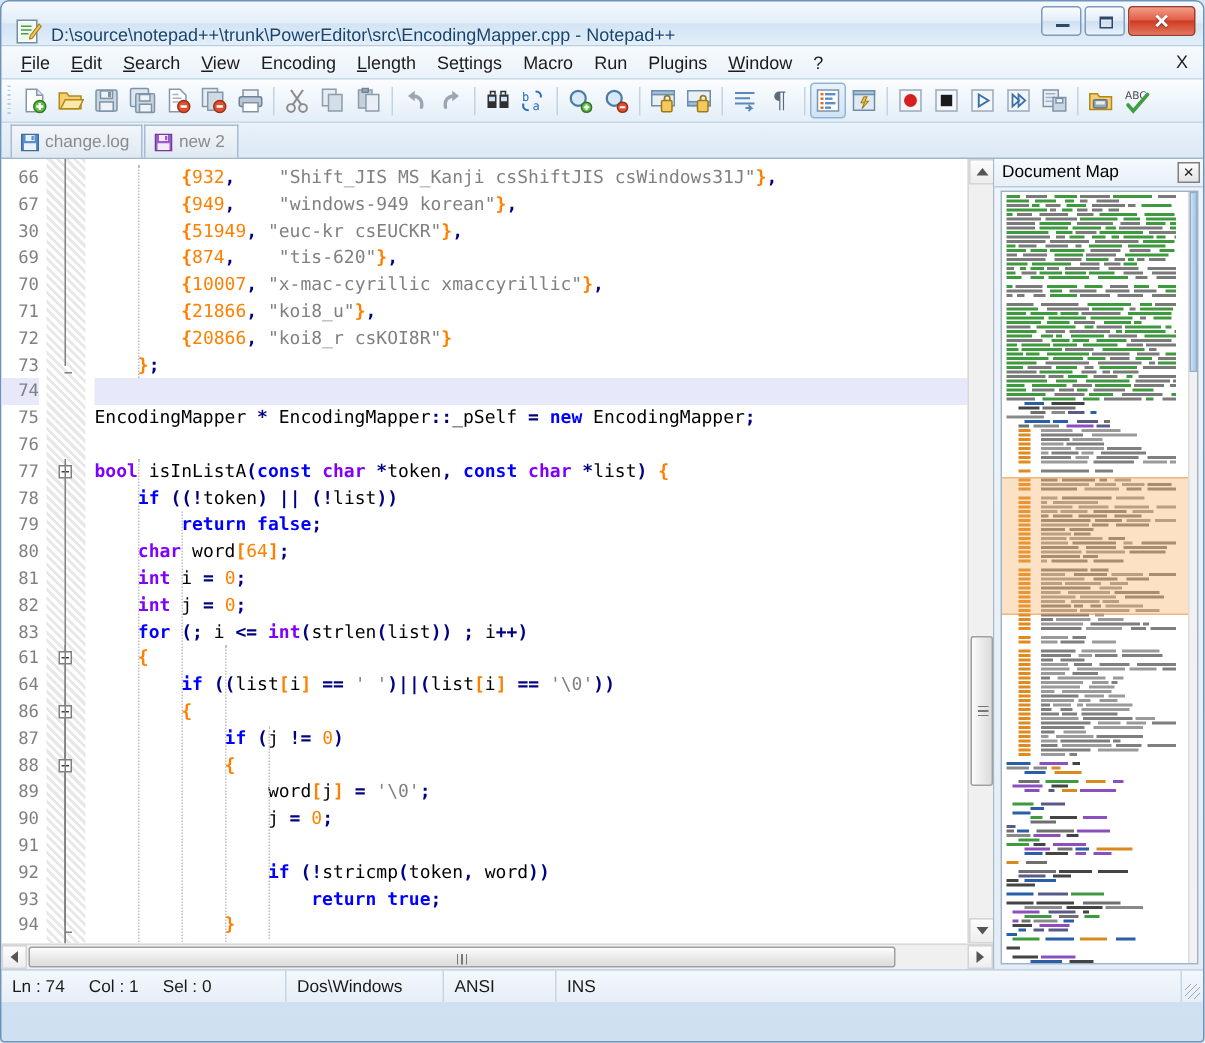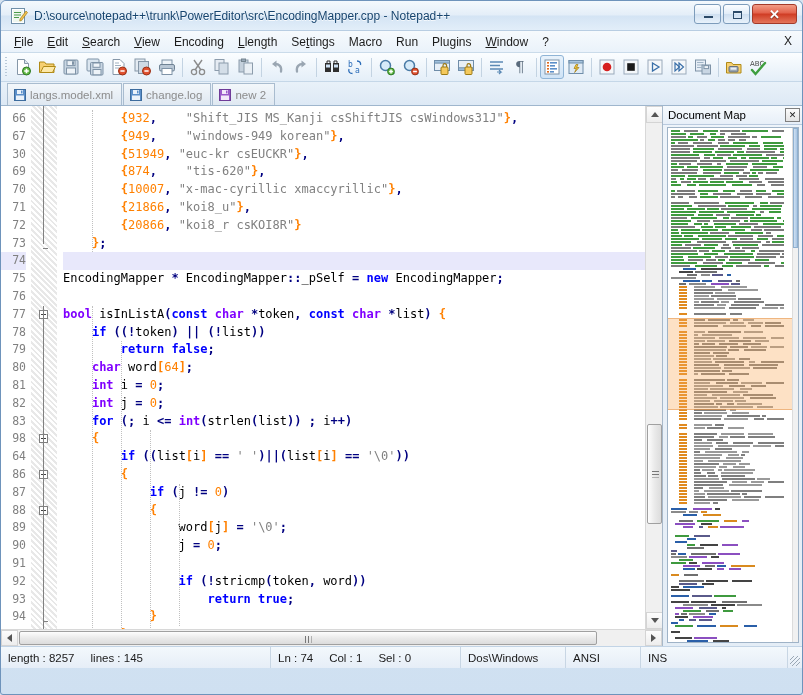--- a/index.html
+++ b/index.html
@@ -19,21 +19,21 @@
     border: 1px solid #6e93bb;
     border-radius: 6px 6px 3px 3px;
     overflow: hidden;
   }
 
   
   #titlebar {
     position: relative;
     height: 30px;
     padding: 0 4px;
-    display: flex; align-items: center;
+    display: flex; align-items: flex-end;
     background: linear-gradient(180deg,#f4f9fd 0%, #e4eef8 48%, #d4e4f4 52%, #e2eef9 100%);
     border-bottom: 1px solid #b8cde2;
     border-radius: 5px 5px 0 0;
   }
   #app-icon {
     width: 18px; height: 18px; margin: 0 6px 0 5px;
     position: relative; flex: 0 0 auto;
   }
   .title-text {
     font-size: 12px; color: #16446e;
@@ -654,31 +654,20 @@
     </div>
     <div class="tb-btn">
       <svg width="18" height="18" viewBox="0 0 18 18">
           <text x="1" y="8" font-size="7" fill="#4a4a4a" font-family="DejaVu Sans, sans-serif">ABC</text>
           <path d="M3 12l3.5 4L16 5" fill="none" stroke="#3f9f3f" stroke-width="2.4" stroke-linecap="round"></path>
         </svg>
     </div>
   </div>
 
   <div id="tabbar">
-    <div class="tab">
-      <span class="tab-ico">
-        <svg width="12" height="12" viewBox="0 0 12 12">
-            <rect x="0.5" y="0.5" width="11" height="11" fill="#5b8fc9" stroke="#3d6c9e"></rect>
-            <rect x="3" y="1" width="6" height="4" fill="#eaf2fa"></rect>
-            <rect x="2" y="6.5" width="8" height="4.5" fill="#eaf2fa"></rect>
-            <rect x="7" y="1.6" width="1.5" height="2.8" fill="#5b8fc9"></rect>
-          </svg>
-      </span>
-      <span>langs.model.xml</span>
-    </div>
     <div class="tab">
       <span class="tab-ico">
         <svg width="12" height="12" viewBox="0 0 12 12">
             <rect x="0.5" y="0.5" width="11" height="11" fill="#5b8fc9" stroke="#3d6c9e"></rect>
             <rect x="3" y="1" width="6" height="4" fill="#eaf2fa"></rect>
             <rect x="2" y="6.5" width="8" height="4.5" fill="#eaf2fa"></rect>
             <rect x="7" y="1.6" width="1.5" height="2.8" fill="#5b8fc9"></rect>
           </svg>
       </span>
       <span>change.log</span>
@@ -712,21 +701,21 @@
             <div class="cl cur">74</div>
             <div class="cl">75</div>
             <div class="cl">76</div>
             <div class="cl">77</div>
             <div class="cl">78</div>
             <div class="cl">79</div>
             <div class="cl">80</div>
             <div class="cl">81</div>
             <div class="cl">82</div>
             <div class="cl">83</div>
-            <div class="cl">98</div>
+            <div class="cl">61</div>
             <div class="cl">64</div>
             <div class="cl">86</div>
             <div class="cl">87</div>
             <div class="cl">88</div>
             <div class="cl">89</div>
             <div class="cl">90</div>
             <div class="cl">91</div>
             <div class="cl">92</div>
             <div class="cl">93</div>
             <div class="cl">94</div>
@@ -1735,24 +1724,20 @@
           </div>
         <div id="mm-viewport" style="top: 190px; height: 92px;"></div>
         <div id="mm-scroll">
           <div id="mm-scroll-thumb"></div>
         </div>
       </div>
     </div>
   </div>
 
   <div id="statusbar">
-    <div class="sb-cell sb-multi" style="width:270px">
-      <span>length : 8257</span>
-      <span>lines : 145</span>
-    </div>
     <div class="sb-cell sb-multi" style="width:190px">
       <span>Ln : 74</span>
       <span>Col : 1</span>
       <span>Sel : 0</span>
     </div>
     <div class="sb-cell" style="width:105px">Dos\Windows</div>
     <div class="sb-cell" style="width:75px">ANSI</div>
     <div class="sb-cell" style="flex:1 1 auto">INS</div>
     <div id="resize-grip">
         <i></i>

